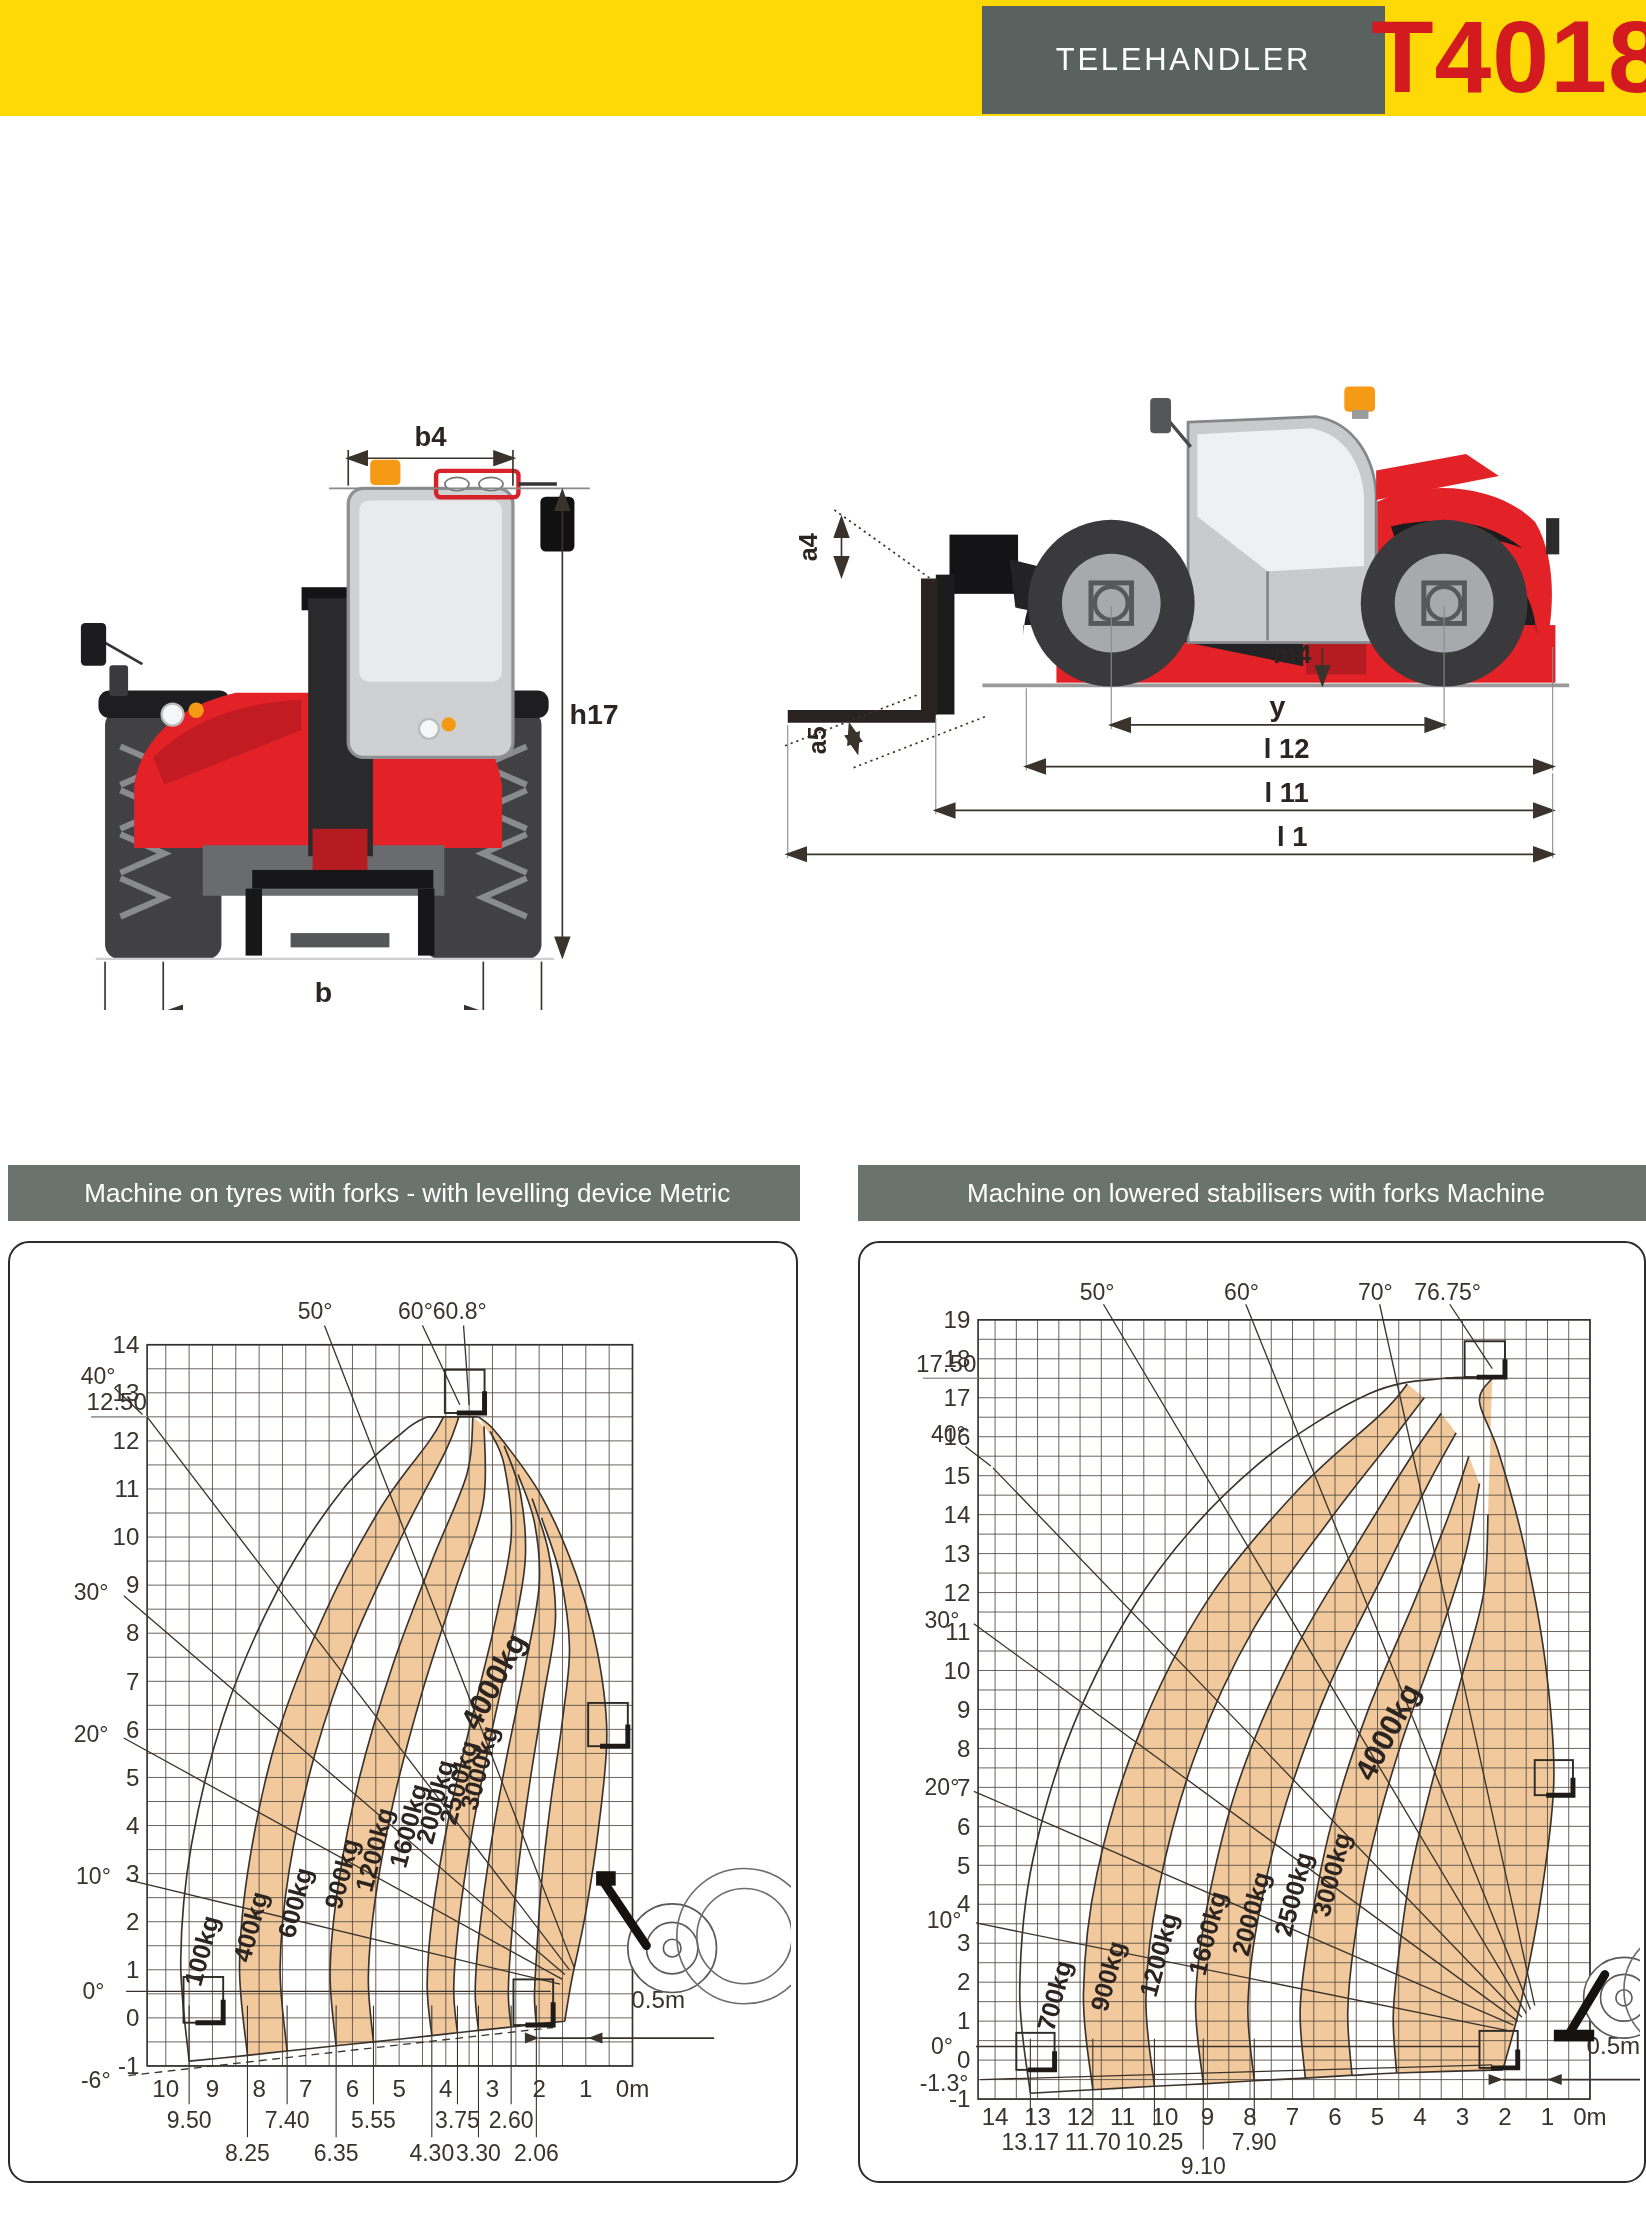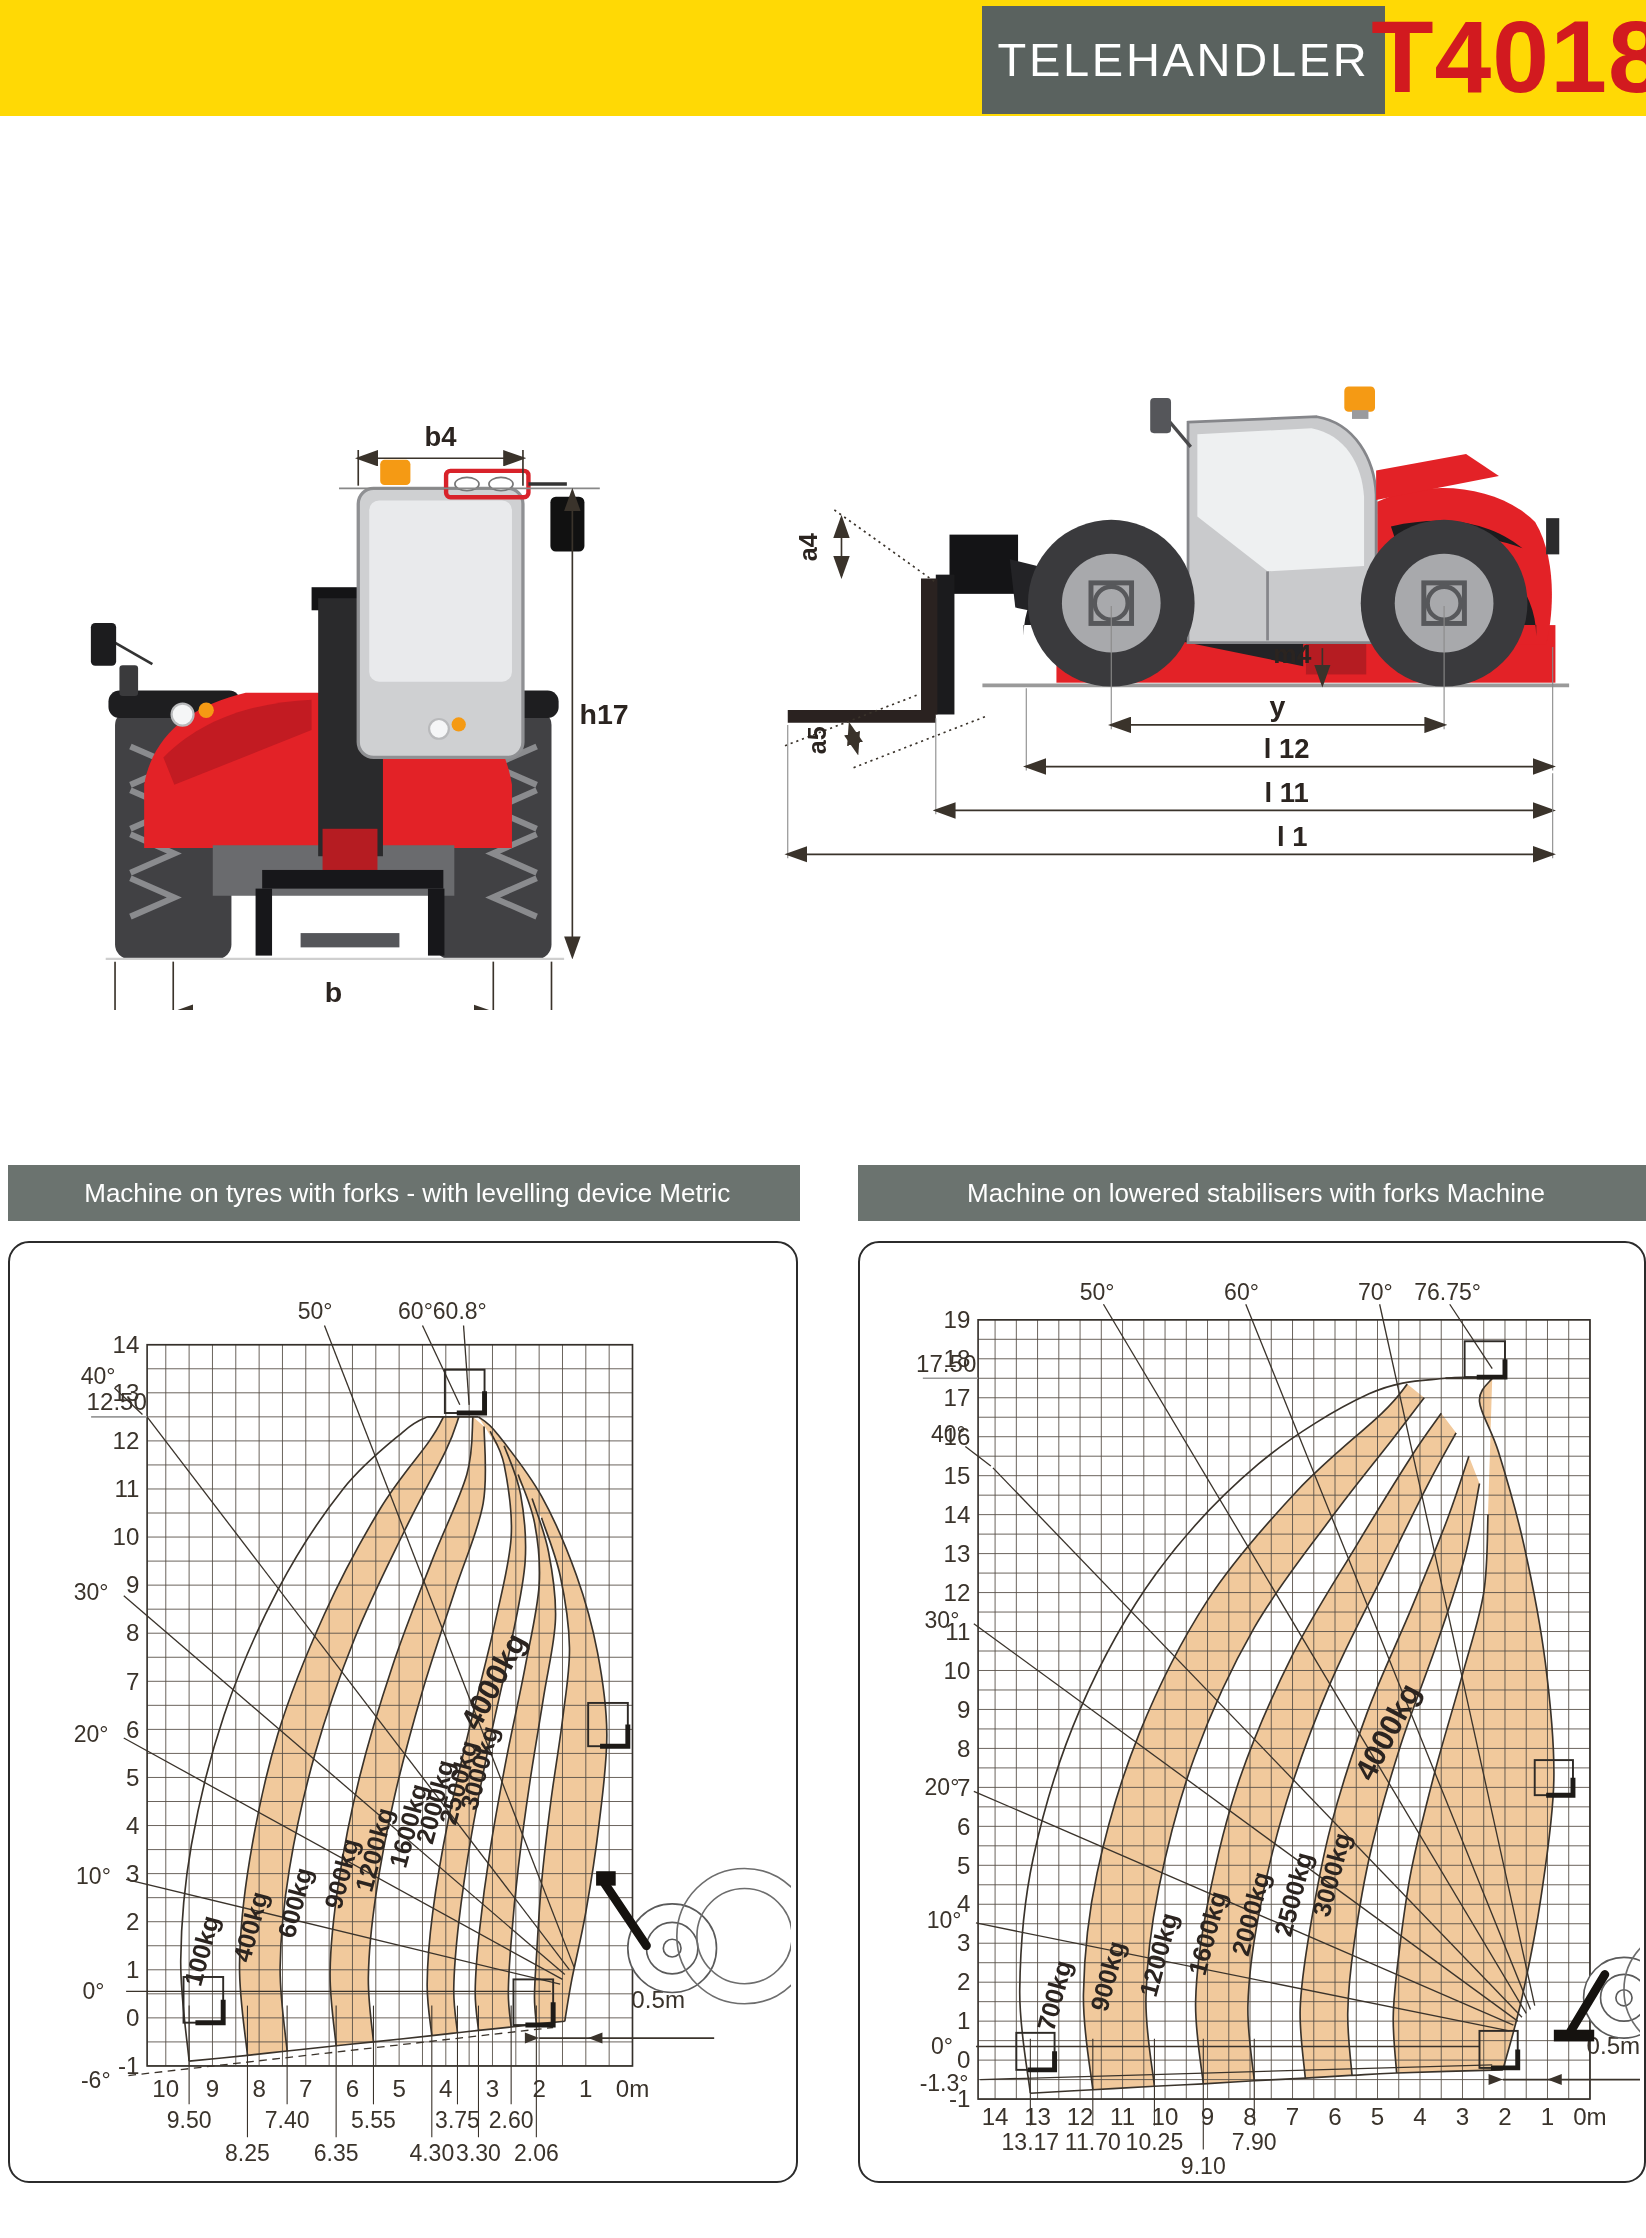--- a/index.html
+++ b/index.html
@@ -2,21 +2,21 @@
 <html style="font-size:8.8px"><head>
 <meta charset="utf-8">
 <style>
   html,body{margin:0;padding:0;}
   body{width:1646px;height:2239px;position:relative;background:#fff;
        font-family:"Liberation Sans",sans-serif;overflow:hidden;}
   .abs{position:absolute;}
   #header{left:0;top:0;width:1646px;height:116px;background:#FFD905;}
   #brandbox{left:982px;top:5.5px;width:403px;height:108px;background:#5A625F;
             display:flex;align-items:center;justify-content:center;}
-  #brandbox span{color:#fff;font-size:47px;letter-spacing:2.7px;font-weight:400;}
+  #brandbox span{color:#fff;font-size:31px;letter-spacing:2.7px;font-weight:400;}
   #model{left:1391px;top:-3.3px;width:255px;height:121px;display:flex;align-items:center;justify-content:center;
          color:#D21A1F;font-size:102px;font-weight:600;letter-spacing:1.1px;}
   .titlebar{height:56px;background:#6B736F;color:#fff;display:flex;align-items:center;
             justify-content:center;font-size:26px;padding-left:6px;}
   .panel{border:2.2px solid #2b2b2b;border-radius:21px;background:#fff;overflow:hidden;}
   #title-left{left:8.2px;top:1165px;width:786px;}
   #title-right{left:858px;top:1165px;width:784px;}
   #panel-left{left:8.2px;top:1241px;width:786px;height:938px;}
   #panel-right{left:858px;top:1241px;width:784px;height:938px;}
   svg text{font-family:"Liberation Sans",sans-serif;}
@@ -24,21 +24,21 @@
 </head>
 <body>
 
 <div id="header" class="abs">
   <div id="brandbox" class="abs">
     <span>TELEHANDLER</span>
   </div>
   <div id="model" class="abs">T4018</div>
 </div>
 
-<div class="abs" style="left:81px;top:406px;width:549px;height:604px;">
+<div class="abs" style="left:71px;top:406px;width:549px;height:604px;">
 <svg width="549" height="604" viewBox="0 0 1000 1100">
   <defs>
     <marker id="ah" markerWidth="14" markerHeight="10" refX="12" refY="5" orient="auto">
           <path d="M0,0L14,5L0,10Z" fill="#3a332b"></path>
         </marker>
     <marker id="ahs" markerWidth="14" markerHeight="10" refX="2" refY="5" orient="auto">
           <path d="M14,0L0,5L14,10Z" fill="#3a332b"></path>
         </marker>
   </defs>
 

